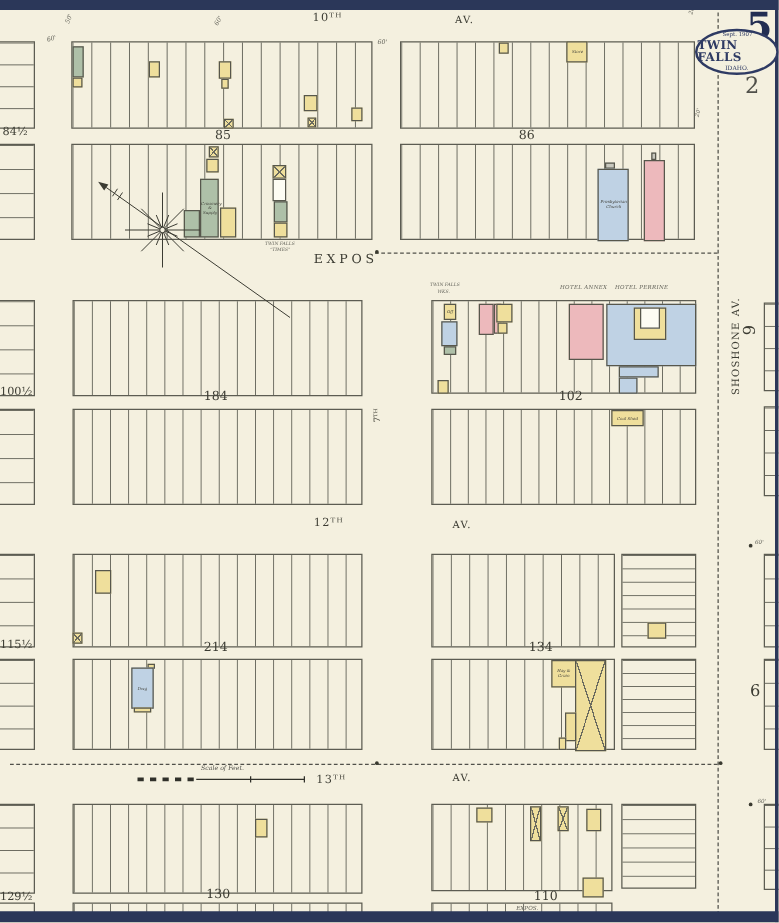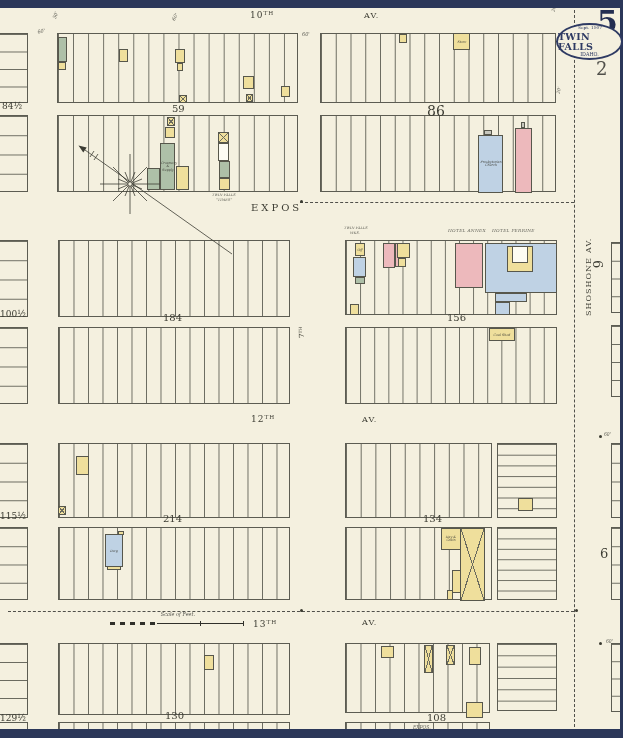--- a/index.html
+++ b/index.html
@@ -149,28 +149,28 @@
       <div class="lbl k-s" style="position: absolute; left: 250px; top: 11px; font-size: 9px; z-index: 3; letter-spacing: 1px;">10ᵀᴴ</div>
       <div class="lbl k-s" style="position: absolute; left: 364px; top: 12px; font-size: 8px; z-index: 3; letter-spacing: 1px;">AV.</div>
       <div class="lbl k-s" style="position: absolute; left: 251px; top: 203px; font-size: 10px; z-index: 3; letter-spacing: 3px;">EXPOS</div>
       <div class="lbl k-s" style="position: absolute; left: 251px; top: 415px; font-size: 9px; z-index: 3; letter-spacing: 1px;">12ᵀᴴ</div>
       <div class="lbl k-s" style="position: absolute; left: 362px; top: 416px; font-size: 8px; z-index: 3; letter-spacing: 1px;">AV.</div>
       <div class="lbl k-s" style="position: absolute; left: 253px; top: 620px; font-size: 9px; z-index: 3; letter-spacing: 1px;">13ᵀᴴ</div>
       <div class="lbl k-s" style="position: absolute; left: 362px; top: 619px; font-size: 8px; z-index: 3; letter-spacing: 1px;">AV.</div>
       <div class="lbl k-s" style="position: absolute; left: 585px; top: 316px; font-size: 8px; z-index: 3; letter-spacing: 1px; transform: rotate(-90deg); transform-origin: 0px 0px;">SHOSHONE</div>
       <div class="lbl k-s" style="position: absolute; left: 585px; top: 253px; font-size: 8px; z-index: 3; letter-spacing: 1px; transform: rotate(-90deg); transform-origin: 0px 0px;">AV.</div>
       <div class="lbl k-s" style="position: absolute; left: 299px; top: 338px; font-size: 7px; z-index: 3; transform: rotate(-90deg); transform-origin: 0px 0px;">7ᵀᴴ</div>
-      <div class="lbl k-n" style="position: absolute; left: 172px; top: 104px; font-size: 10px; z-index: 3;">59</div>
-      <div class="lbl k-n" style="position: absolute; left: 427px; top: 104px; font-size: 14px; z-index: 3;">86</div>
+      <div class="lbl k-n" style="position: absolute; left: 172px; top: 104px; font-size: 10px; z-index: 3;">85</div>
+      <div class="lbl k-n" style="position: absolute; left: 415px; top: 104px; font-size: 10px; z-index: 3;">86</div>
       <div class="lbl k-n" style="position: absolute; left: 163px; top: 313px; font-size: 10px; z-index: 3;">184</div>
-      <div class="lbl k-n" style="position: absolute; left: 447px; top: 313px; font-size: 10px; z-index: 3;">156</div>
+      <div class="lbl k-n" style="position: absolute; left: 447px; top: 313px; font-size: 10px; z-index: 3;">102</div>
       <div class="lbl k-n" style="position: absolute; left: 163px; top: 514px; font-size: 10px; z-index: 3;">214</div>
       <div class="lbl k-n" style="position: absolute; left: 423px; top: 514px; font-size: 10px; z-index: 3;">134</div>
       <div class="lbl k-n" style="position: absolute; left: 165px; top: 711px; font-size: 10px; z-index: 3;">130</div>
-      <div class="lbl k-n" style="position: absolute; left: 427px; top: 713px; font-size: 10px; z-index: 3;">108</div>
+      <div class="lbl k-n" style="position: absolute; left: 427px; top: 713px; font-size: 10px; z-index: 3;">110</div>
       <div class="lbl k-n" style="position: absolute; left: 2px; top: 102px; font-size: 9px; z-index: 3;">84½</div>
       <div class="lbl k-n" style="position: absolute; left: 0px; top: 310px; font-size: 9px; z-index: 3;">100½</div>
       <div class="lbl k-n" style="position: absolute; left: 0px; top: 512px; font-size: 9px; z-index: 3;">115½</div>
       <div class="lbl k-n" style="position: absolute; left: 0px; top: 714px; font-size: 9px; z-index: 3;">129½</div>
       <div class="lbl k-n" style="position: absolute; left: 604px; top: 260px; font-size: 13px; z-index: 3; transform: rotate(90deg); transform-origin: 0px 0px;">6</div>
       <div class="lbl k-n" style="position: absolute; left: 600px; top: 547px; font-size: 13px; z-index: 3;">6</div>
       <div class="lbl k-a" style="position: absolute; left: 212px; top: 193px; font-size: 7.2px; z-index: 3; transform: scale(0.5); transform-origin: 0px 0px;">TWIN FALLS</div>
       <div class="lbl k-a" style="position: absolute; left: 216px; top: 198px; font-size: 7.2px; z-index: 3; transform: scale(0.5); transform-origin: 0px 0px;">“TIMES”</div>
       <div class="lbl k-a" style="position: absolute; left: 344px; top: 226px; font-size: 7.2px; z-index: 3; transform: scale(0.5); transform-origin: 0px 0px;">TWIN FALLS</div>
       <div class="lbl k-a" style="position: absolute; left: 350px; top: 231px; font-size: 7.2px; z-index: 3; transform: scale(0.5); transform-origin: 0px 0px;">WKS.</div>

